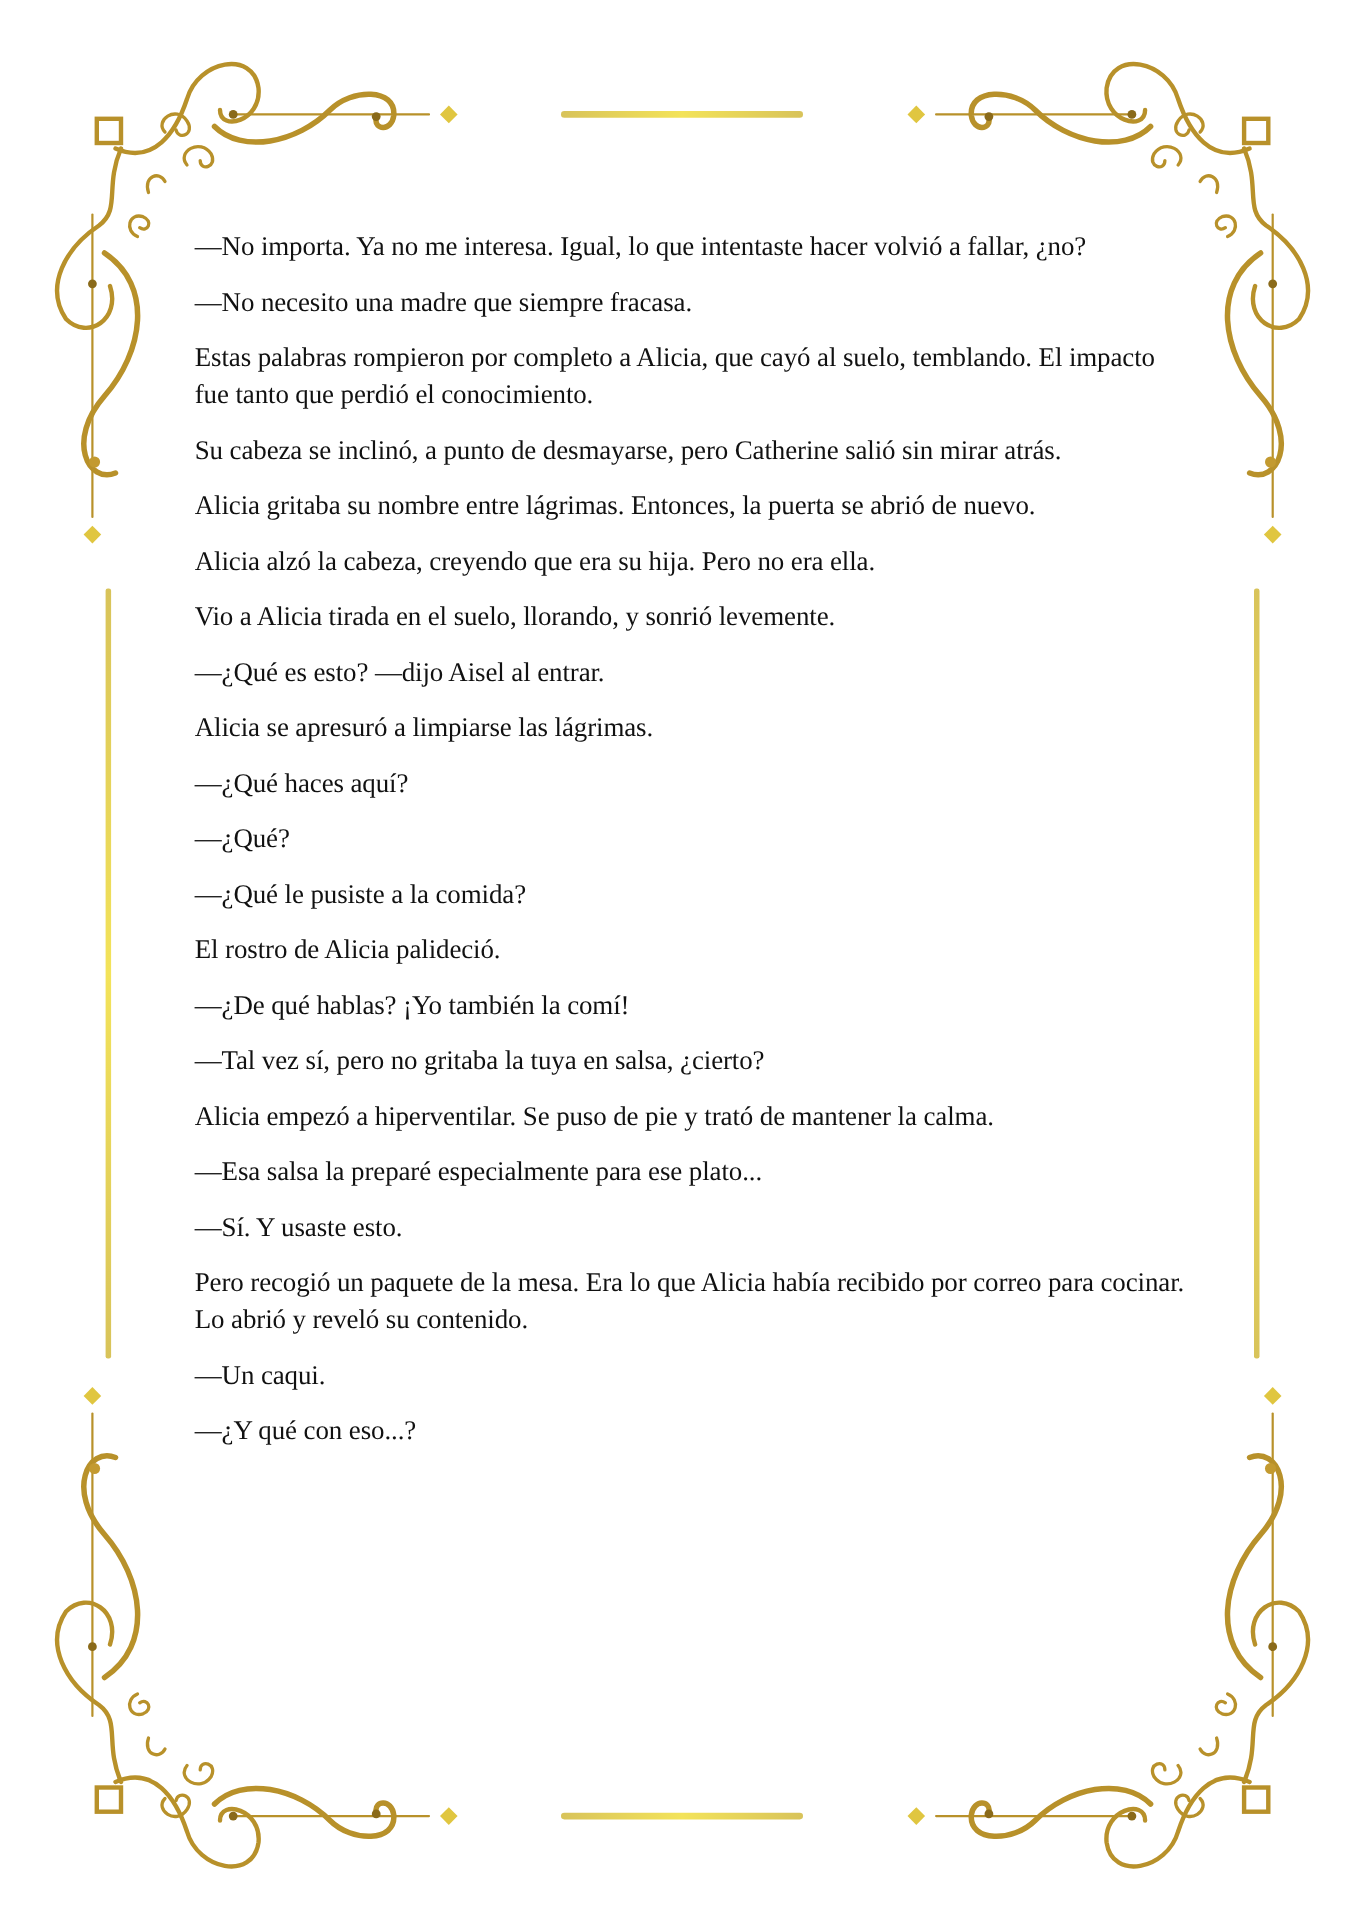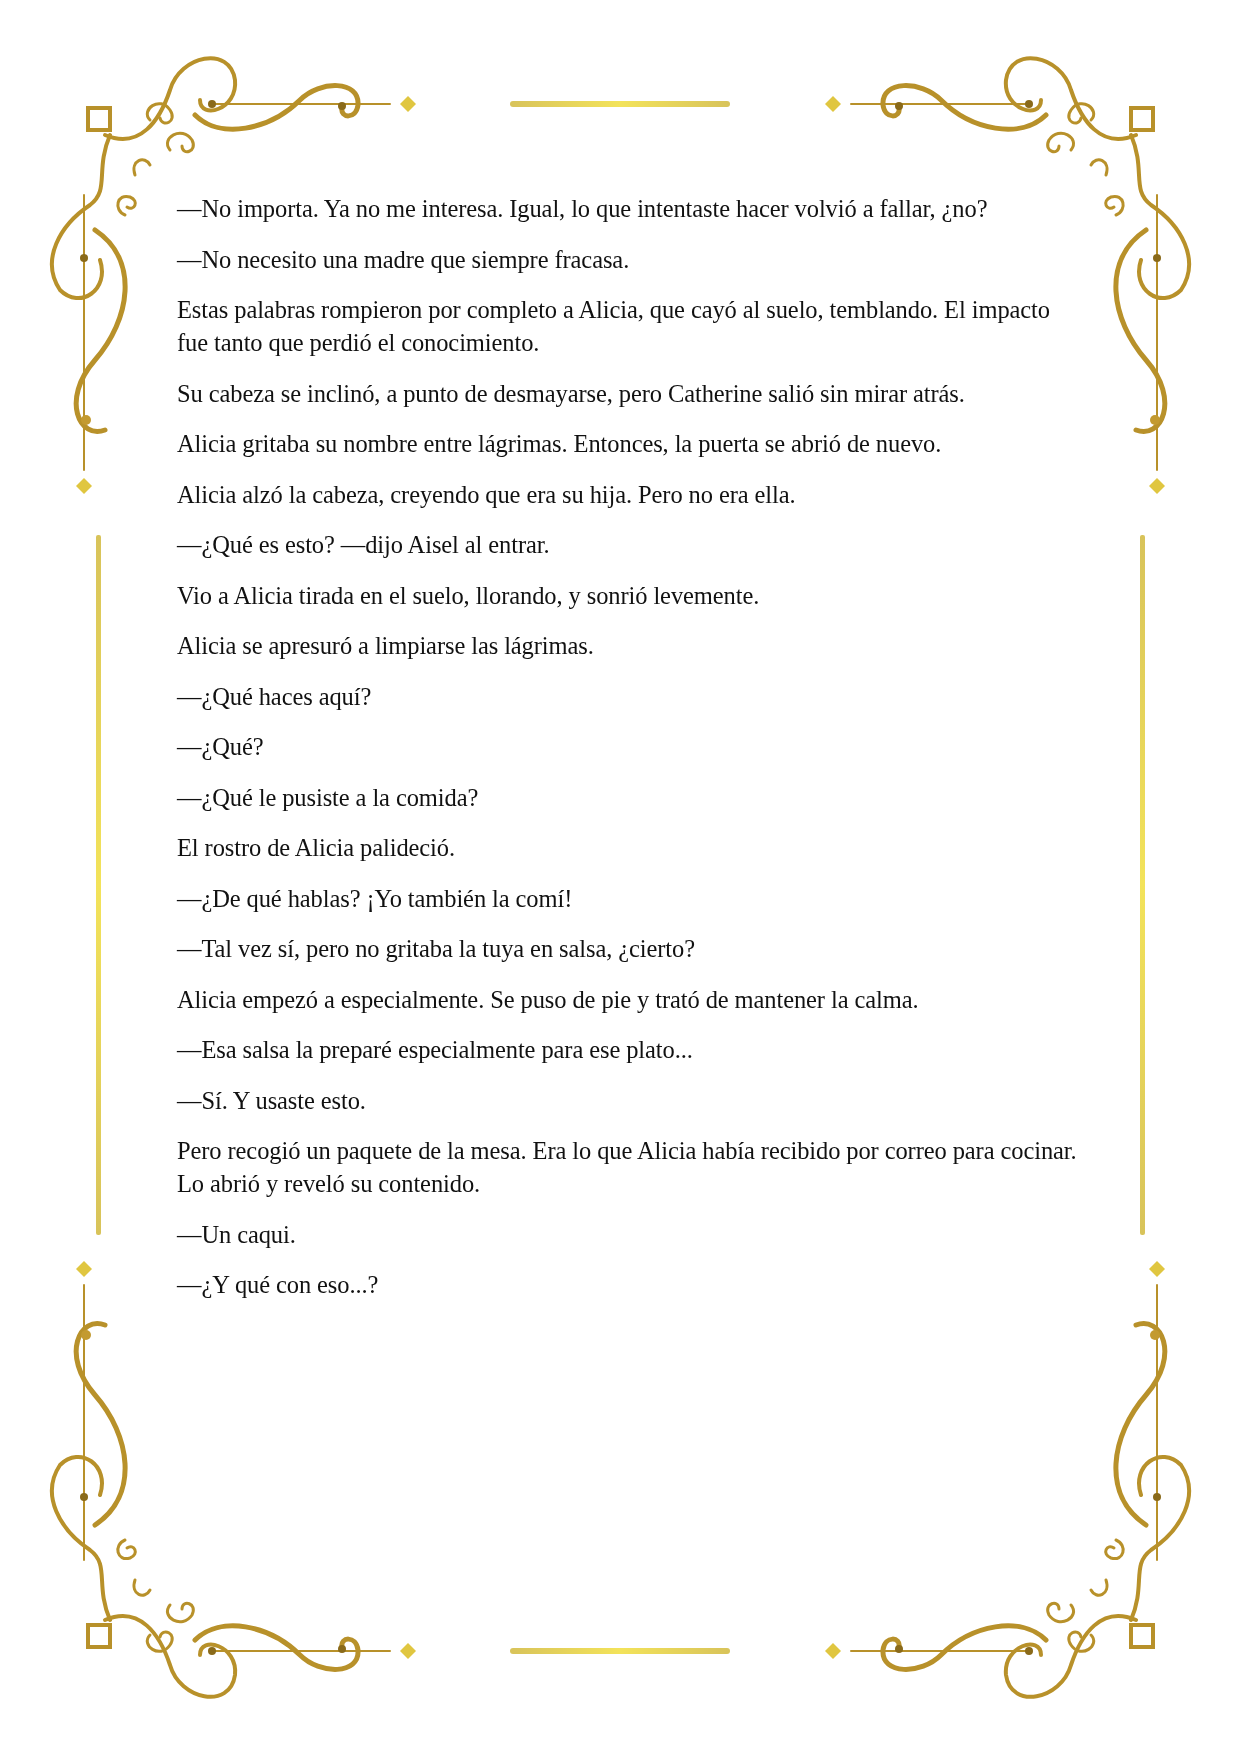--- a/index.html
+++ b/index.html
@@ -1,21 +1,21 @@
 <!DOCTYPE html>
 <html><head>
 <meta charset="utf-8">
 <style>
   html, body { margin: 0; padding: 0; background: #ffffff; }
   body { width: 1241px; height: 1755px; position: relative; overflow: hidden; }
   .frame { position: absolute; left: 0; top: 0; width: 1241px; height: 1755px; }
   .text-area {
     position: absolute;
     left: 177px;
-    top: 192px;
+    top: 208px;
     width: 900px;
     font-family: "Liberation Serif", "DejaVu Serif", serif;
     font-size: 24.5px;
     line-height: 33px;
     color: #111111;
   }
   .text-area p {
     margin: 0 0 17.5px 0;
     letter-spacing: -0.1px;
   }
@@ -72,28 +72,28 @@
   <rect x="1140" y="535" width="5" height="700" rx="2" fill="url(#gV)"></rect>
 </svg>
 
 <div class="text-area">
   <p>—No importa. Ya no me interesa. Igual, lo que intentaste hacer volvió a fallar, ¿no?</p>
   <p>—No necesito una madre que siempre fracasa.</p>
   <p>Estas palabras rompieron por completo a Alicia, que cayó al suelo, temblando. El impacto fue tanto que perdió el conocimiento.</p>
   <p>Su cabeza se inclinó, a punto de desmayarse, pero Catherine salió sin mirar atrás.</p>
   <p>Alicia gritaba su nombre entre lágrimas. Entonces, la puerta se abrió de nuevo.</p>
   <p>Alicia alzó la cabeza, creyendo que era su hija. Pero no era ella.</p>
+  <p>Vio a Alicia tirada en el suelo, llorando, y sonrió levemente.</p>
   <p>—¿Qué es esto? —dijo Aisel al entrar.</p>
-  <p>Vio a Alicia tirada en el suelo, llorando, y sonrió levemente.</p>
   <p>Alicia se apresuró a limpiarse las lágrimas.</p>
   <p>—¿Qué haces aquí?</p>
   <p>—¿Qué?</p>
   <p>—¿Qué le pusiste a la comida?</p>
   <p>El rostro de Alicia palideció.</p>
   <p>—¿De qué hablas? ¡Yo también la comí!</p>
   <p>—Tal vez sí, pero no gritaba la tuya en salsa, ¿cierto?</p>
-  <p>Alicia empezó a especialmente. Se puso de pie y trató de mantener la calma.</p>
+  <p>Alicia empezó a hiperventilar. Se puso de pie y trató de mantener la calma.</p>
   <p>—Esa salsa la preparé especialmente para ese plato...</p>
   <p>—Sí. Y usaste esto.</p>
   <p>Pero recogió un paquete de la mesa. Era lo que Alicia había recibido por correo para cocinar. Lo abrió y reveló su contenido.</p>
   <p>—Un caqui.</p>
   <p>—¿Y qué con eso...?</p>
 </div>
 
 </body></html>

